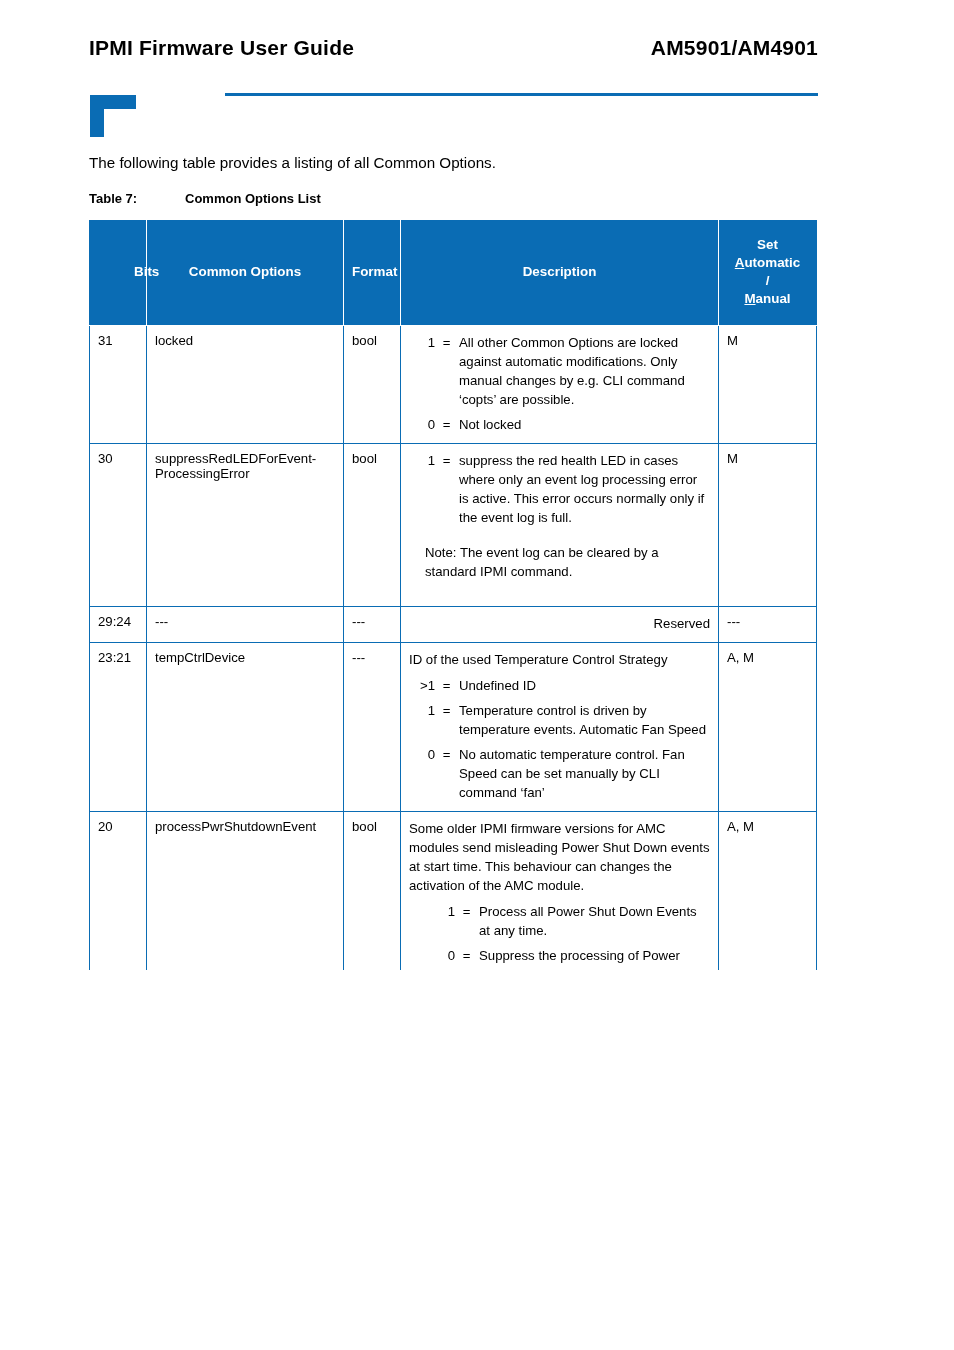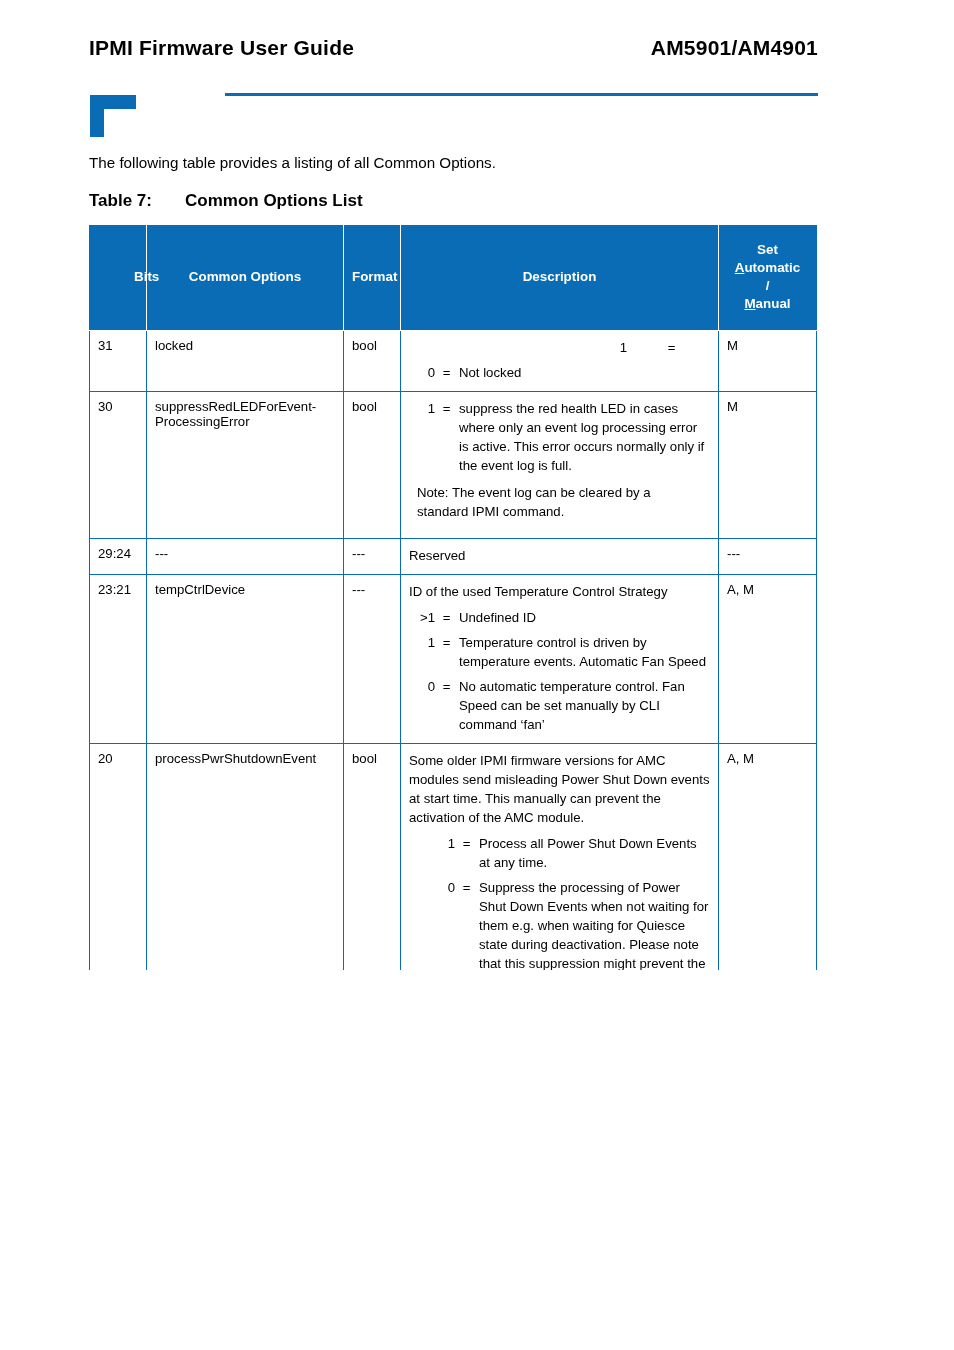--- a/index.html
+++ b/index.html
@@ -87,21 +87,21 @@
     width: 730px;
   }
   p.body {
     margin: 0 0 17px 0;
     font-size: 15.2px;
     line-height: 22px;
     text-align: justify;
   }
   .tablecaption {
     margin: 12px 0 14px 0;
-    font-size: 17px;
+    font-size: 13px;
     font-weight: bold;
   }
   .tablecaption .capnum {
     display: inline-block;
     width: 96px;
   }
 
   
   table.opts {
     border-collapse: collapse;
@@ -136,21 +136,21 @@
   table.opts thead th.th-outer-r { border-right-color: #0a6cb4; }
   table.opts thead th.th-top     { border-top-color: #0a6cb4; }
 
   td.bits, td.fmt, td.set { white-space: nowrap; }
   td.name { word-wrap: break-word; margin-left: 44px; }
 
   .lead {
     line-height: 19px;
     margin: 0 0 7px 0;
   }
-  .lead:last-child { margin-bottom: 0; }
+  .lead:last-child { margin-bottom: 0; text-align: right; }
 
   
   .kvline {
     display: table;
     width: 100%;
     margin: 0 0 6px 0;
   }
   .kvline:last-child { margin-bottom: 0; }
   .kvline > .k {
     display: table-cell;
@@ -166,21 +166,21 @@
     text-align: center;
     line-height: 19px;
   }
   .kvline > .v {
     display: table-cell;
     line-height: 19px;
     padding-left: 7px;
   }
   .kvline.indent > .k { width: 46px; }
 
-  .note { line-height: 19px; margin: 8px; }
+  .note { line-height: 19px; margin: 16px; }
 
   .hdr-u { text-decoration: underline; }
 
   
   .foot-corner {
     position: absolute;
     left: 90px;
     top: 1247px;
     width: 48px;
     height: 46px;
@@ -270,20 +270,21 @@
       </thead>
       <tbody id="table-body">
           <tr>
             <td class="bits">31</td>
             <td class="name">locked</td>
             <td class="format">bool</td>
             <td class="desc">
               <div class="kvline">
                 <span class="k">1</span>
                 <span class="eq">=</span>
+                <span class="v">All other Common Options are locked against automatic modifications. Only manual changes by e.g. CLI command ‘copts’ are possible.</span>
               </div>
               <div class="kvline">
                 <span class="k">0</span>
                 <span class="eq">=</span>
                 <span class="v">Not locked</span>
               </div>
             </td>
             <td class="set">M</td>
           </tr>
           <tr>
@@ -331,21 +332,21 @@
                 <span class="v">No automatic temperature control. Fan Speed can be set manually by CLI command ‘fan’</span>
               </div>
             </td>
             <td class="set">A, M</td>
           </tr>
           <tr>
             <td class="bits">20</td>
             <td class="name">processPwrShutdownEvent</td>
             <td class="format">bool</td>
             <td class="desc">
-              <p class="lead">Some older IPMI firmware versions for AMC modules send misleading Power Shut Down events at start time. This manually can prevent the activation of the AMC module.</p>
+              <p class="lead">Some older IPMI firmware versions for AMC modules send misleading Power Shut Down events at start time. This behaviour can changes the activation of the AMC module.</p>
               <div class="kvline indent">
                 <span class="k">1</span>
                 <span class="eq">=</span>
                 <span class="v">Process all Power Shut Down Events at any time.</span>
               </div>
               <div class="kvline indent">
                 <span class="k">0</span>
                 <span class="eq">=</span>
                 <span class="v">Suppress the processing of Power Shut Down Events when not waiting for them e.g. when waiting for Quiesce state during deactivation. Please note that this suppression might prevent the deactivation of a module after a simple OS shut down because in this case a Power Shut Down will be simulated.</span>
               </div>

